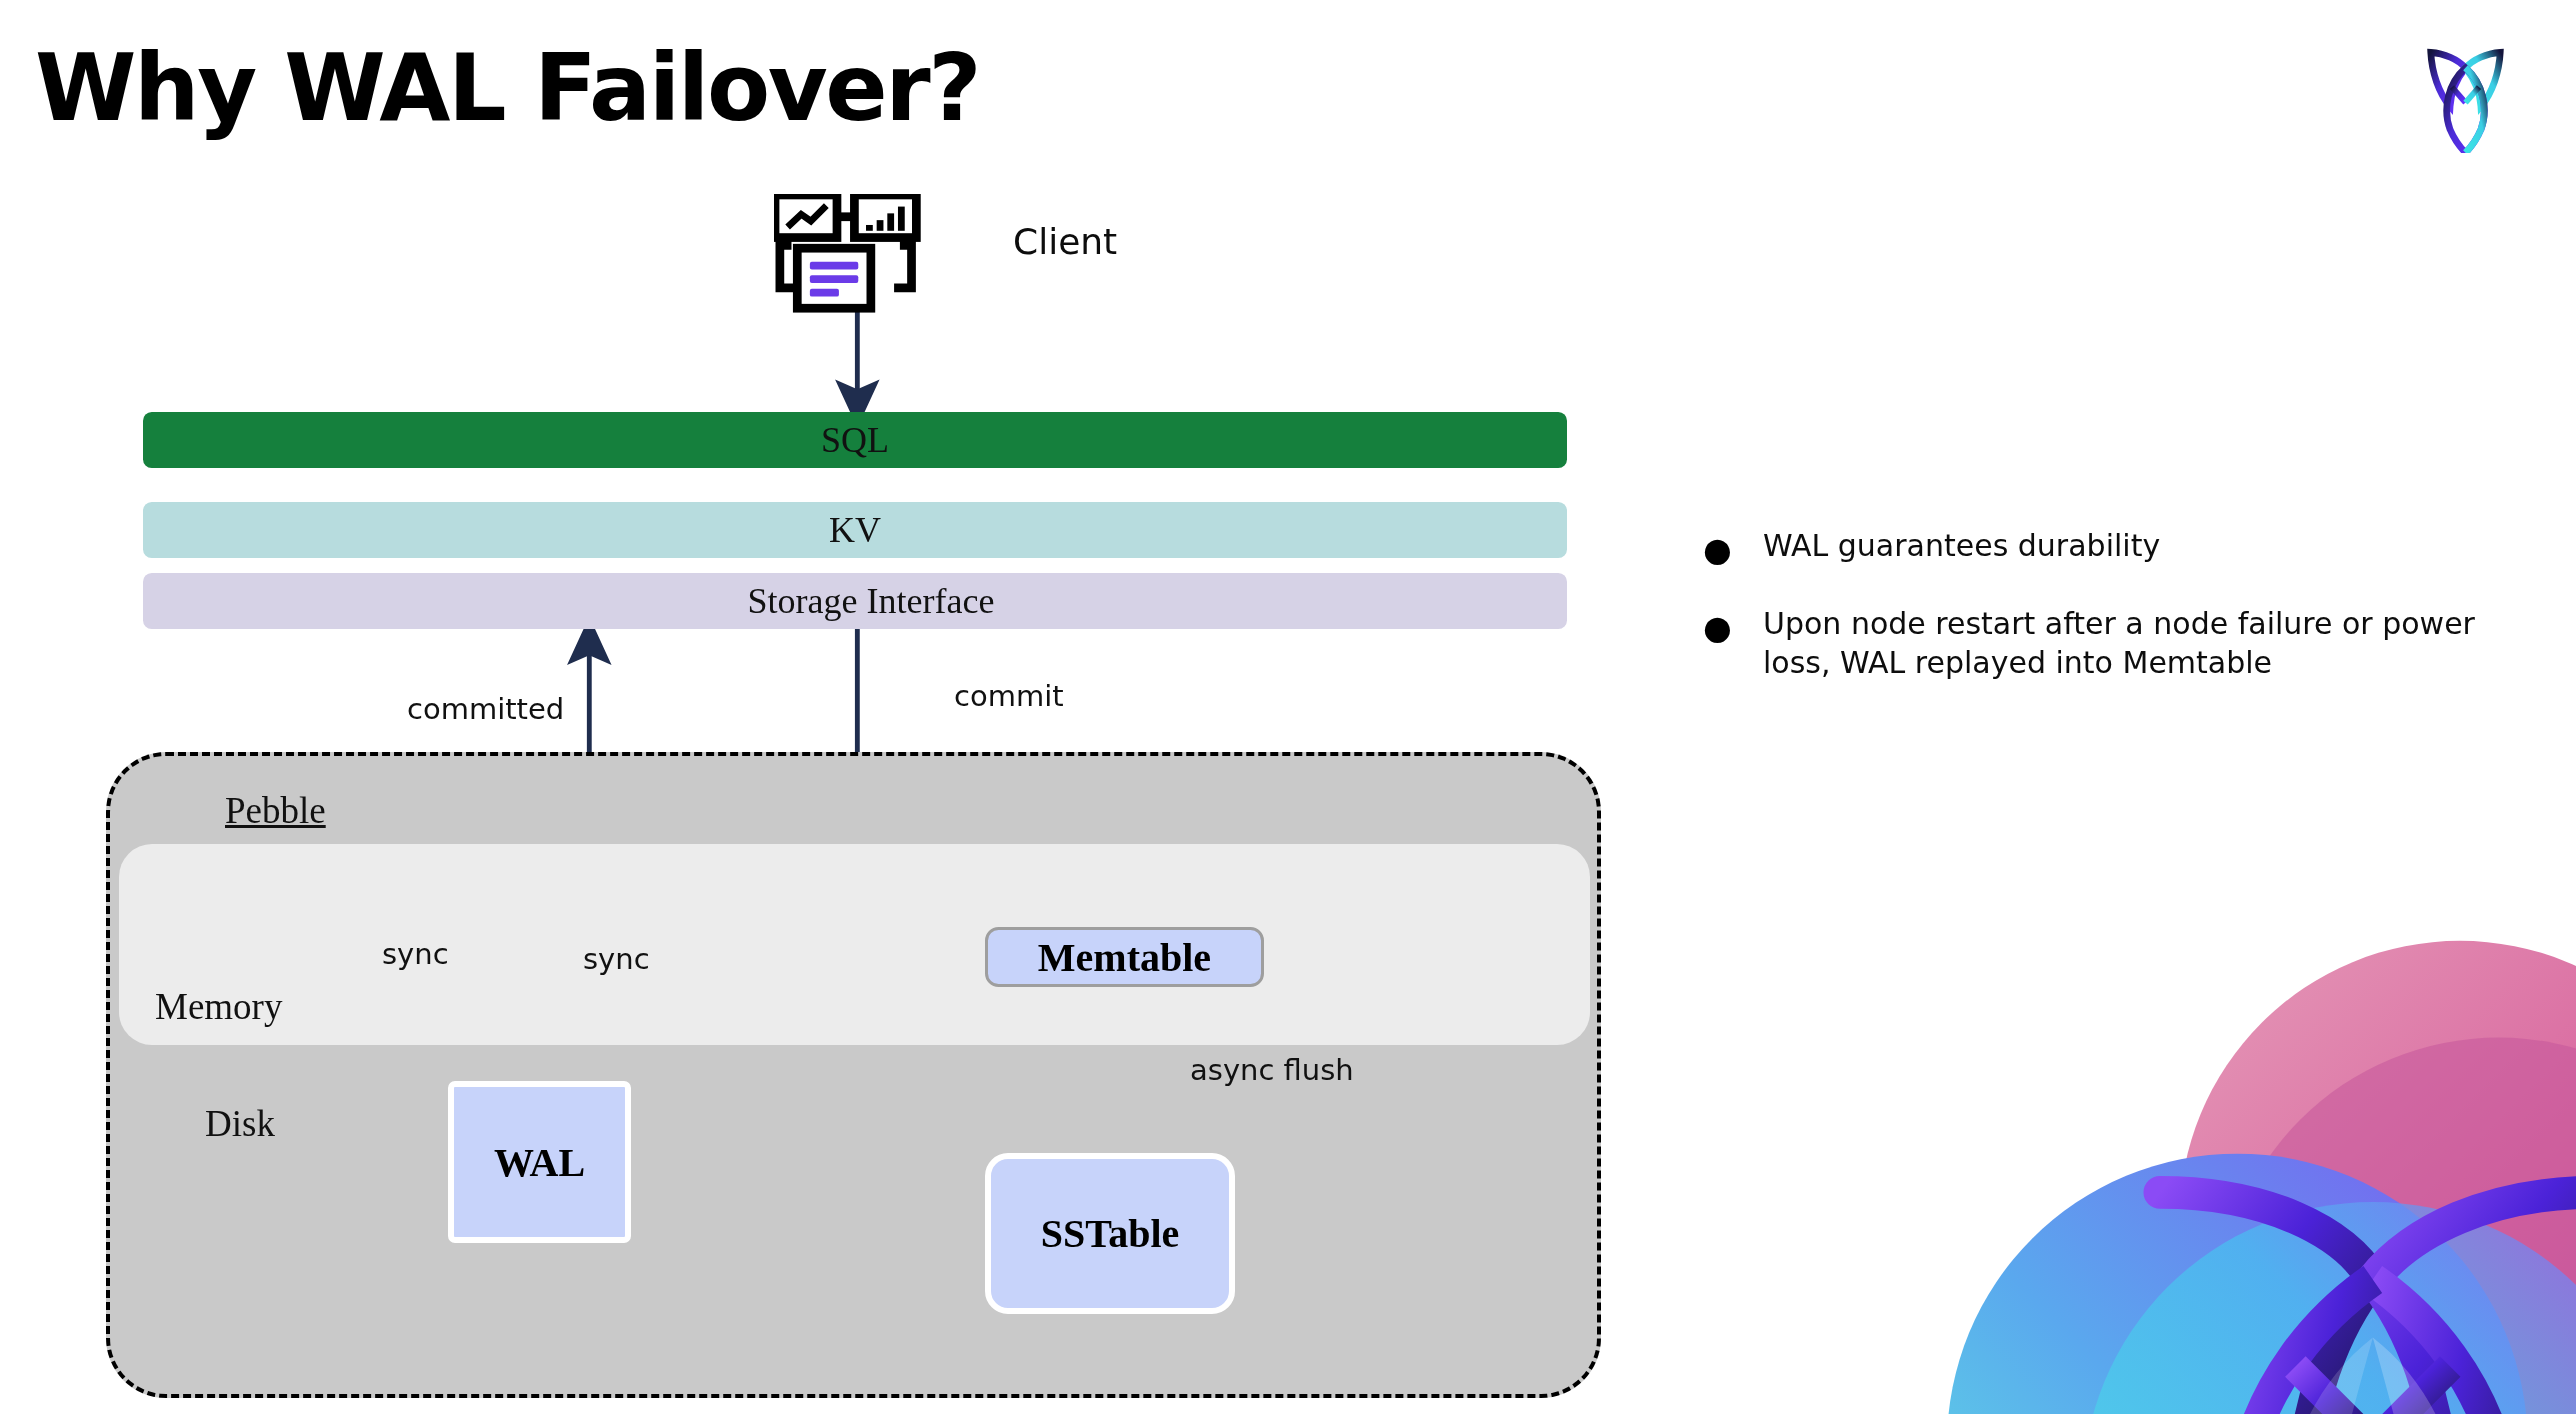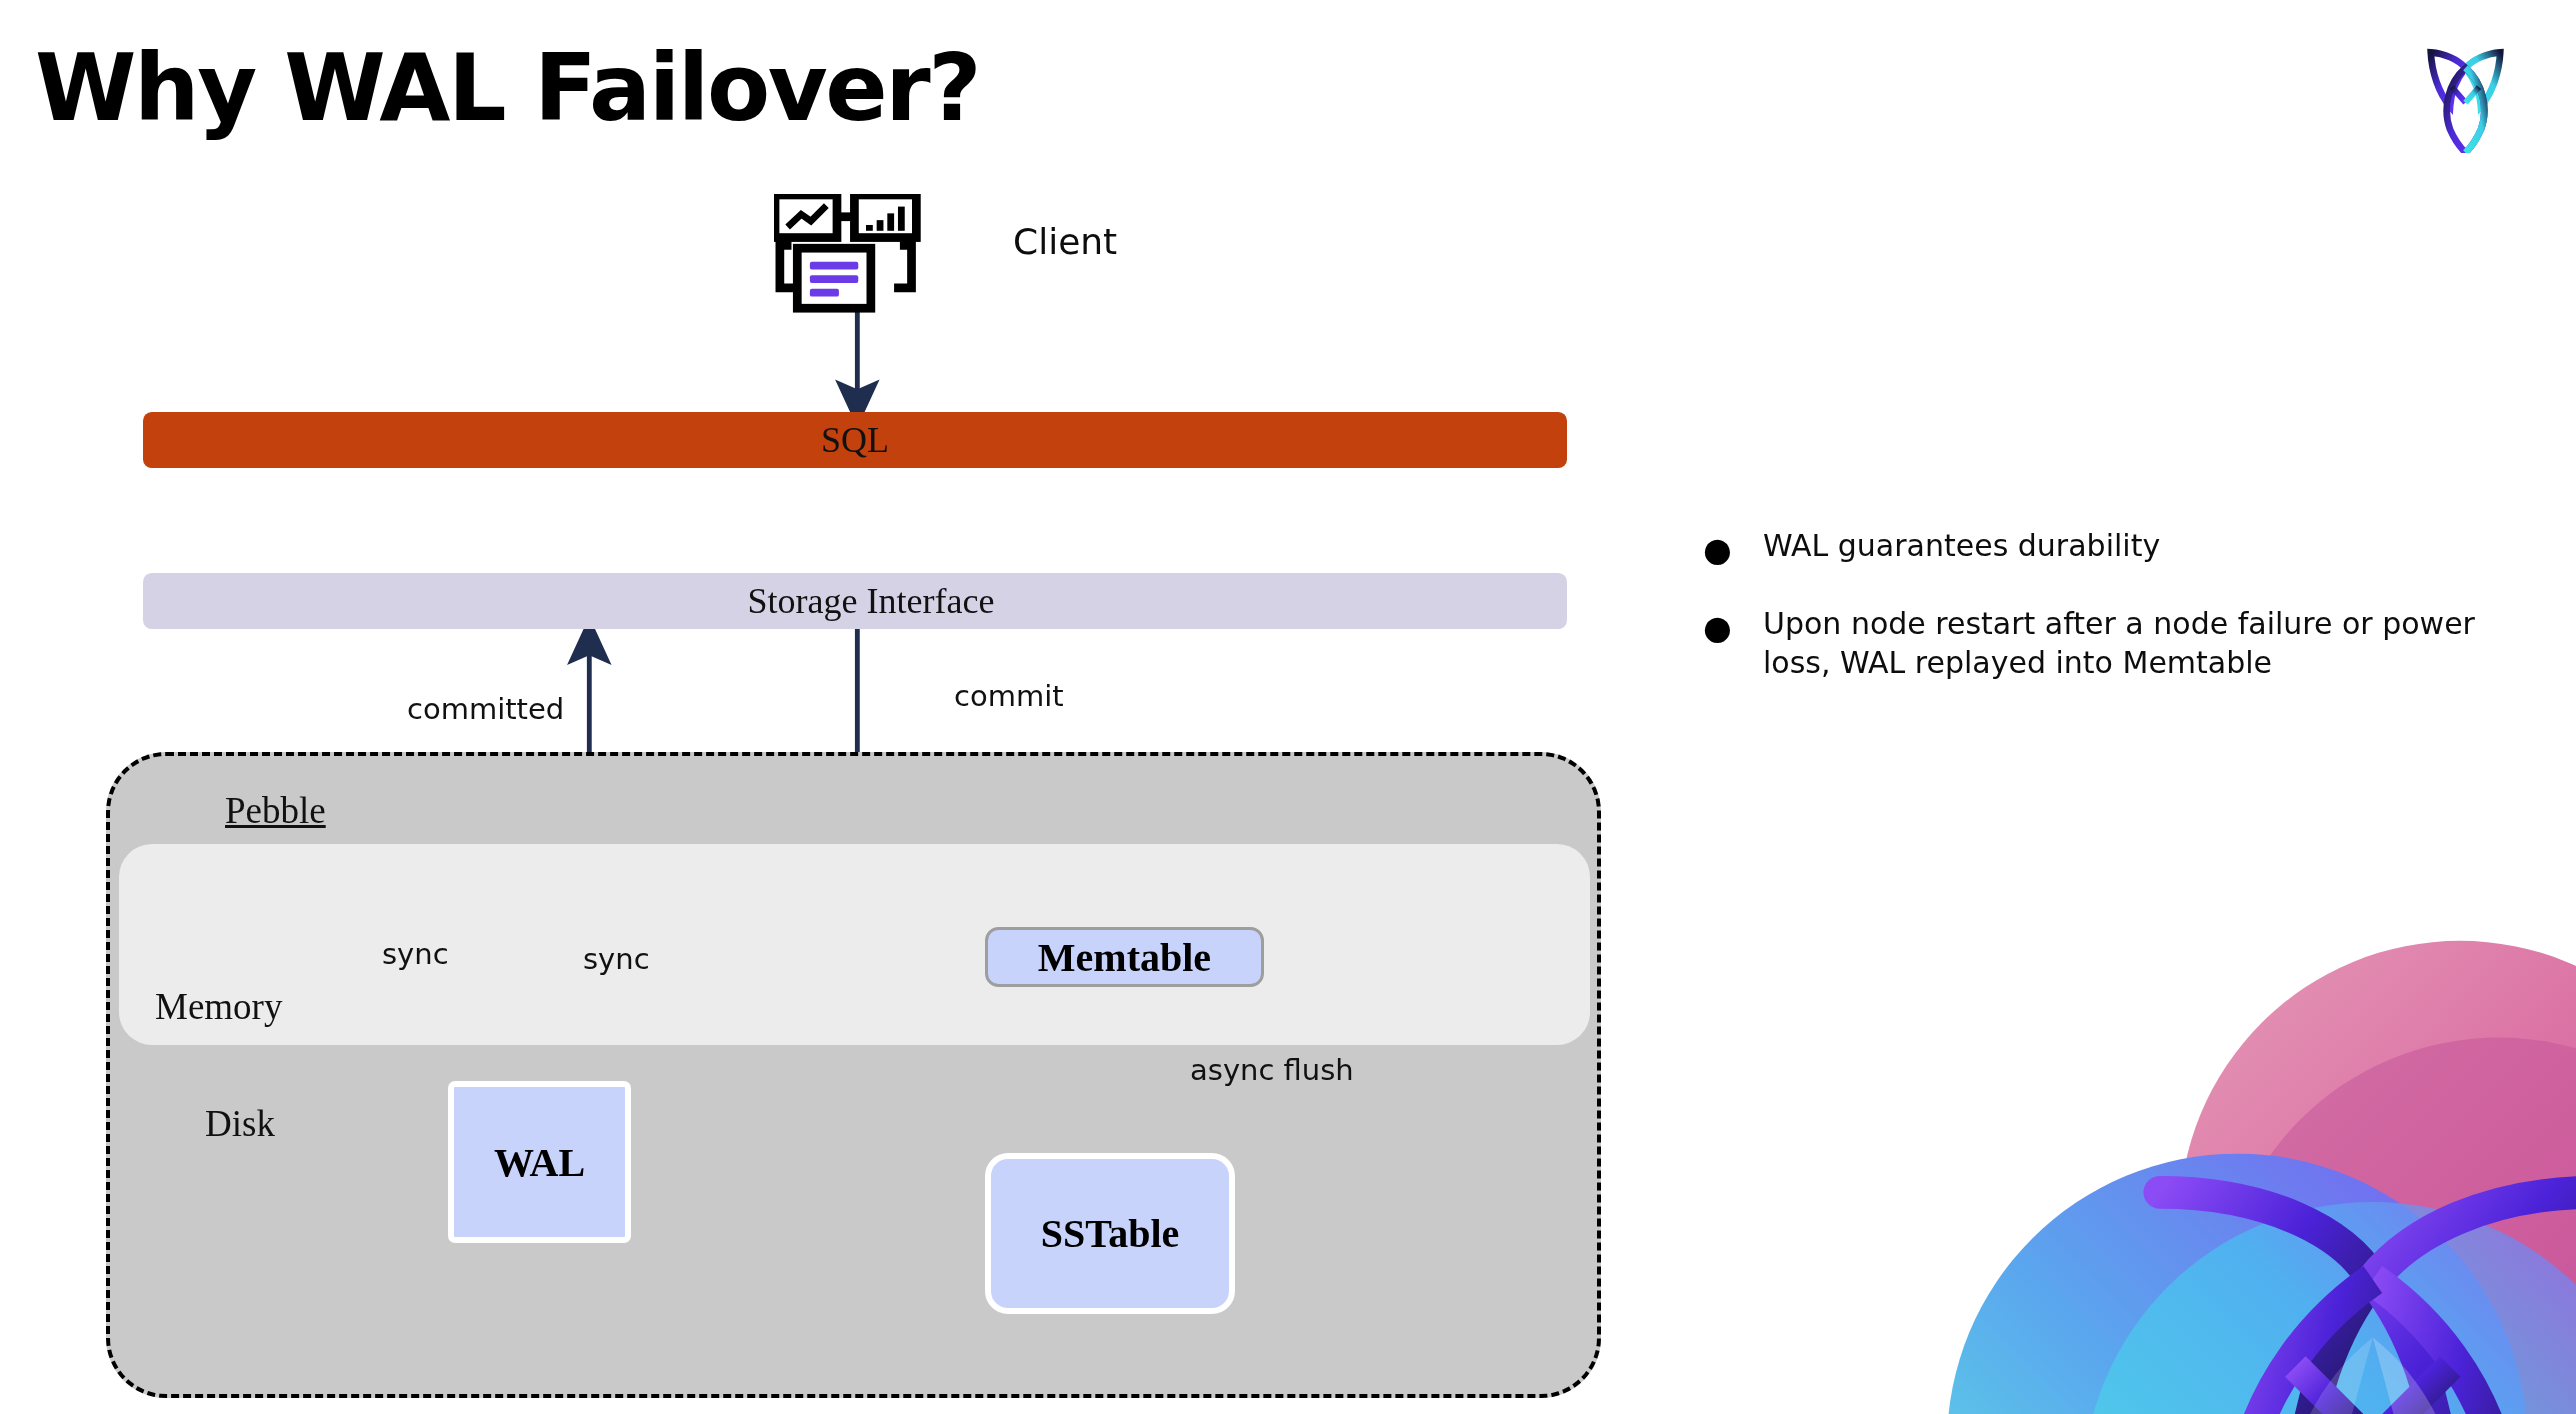--- a/index.html
+++ b/index.html
@@ -30,21 +30,21 @@
     position:absolute; left:1013px; top:221px;
     font-family:"DejaVu Sans", sans-serif; font-size:36px; color:#0d0d0d;
   }
 
   
   .layer-bar{
     position:absolute; left:143px; width:1424px; height:56px;
     border-radius:8.7px; display:flex; align-items:center; justify-content:center;
     font-family:"Liberation Serif", serif; font-size:36px; color:#111111;
   }
-  #bar-sql{ top:412px; background:#c2410c; }
+  #bar-sql{ top:412px; background:#15803d; }
   #bar-kv { top:502px; background:#B7DCDE; }
   #bar-storage-interface{ top:573px; background:#D6D2E6;padding-left:32px; }
 
   
   #pebble-box{
     position:absolute; left:106px; top:752px; width:1495px; height:646px;
     background:#C9C9C9; border:4.8px dashed #000000; border-radius:60px;
   }
   #pebble-label{
     position:absolute; left:225px; top:789px;
@@ -223,20 +223,23 @@
       <rect x="37" y="70" width="50" height="8" rx="2" fill="#6B3BE8"></rect>
       <rect x="37" y="84" width="50" height="8" rx="2" fill="#6B3BE8"></rect>
       <rect x="37" y="98" width="30" height="8" rx="2" fill="#6B3BE8"></rect>
     </svg>
   </div>
   <div id="client-label">Client</div>
 
   <div id="bar-sql" class="layer-bar">
     <span>SQL</span>
   </div>
+  <div id="bar-kv" class="layer-bar">
+    <span>KV</span>
+  </div>
   <div id="bar-storage-interface" class="layer-bar">
     <span>Storage Interface</span>
   </div>
 
   <div id="pebble-box"></div>
   <div id="memory-box"></div>
   <div id="pebble-label">Pebble</div>
   <div id="memory-label">Memory</div>
   <div id="disk-label">Disk</div>
 

